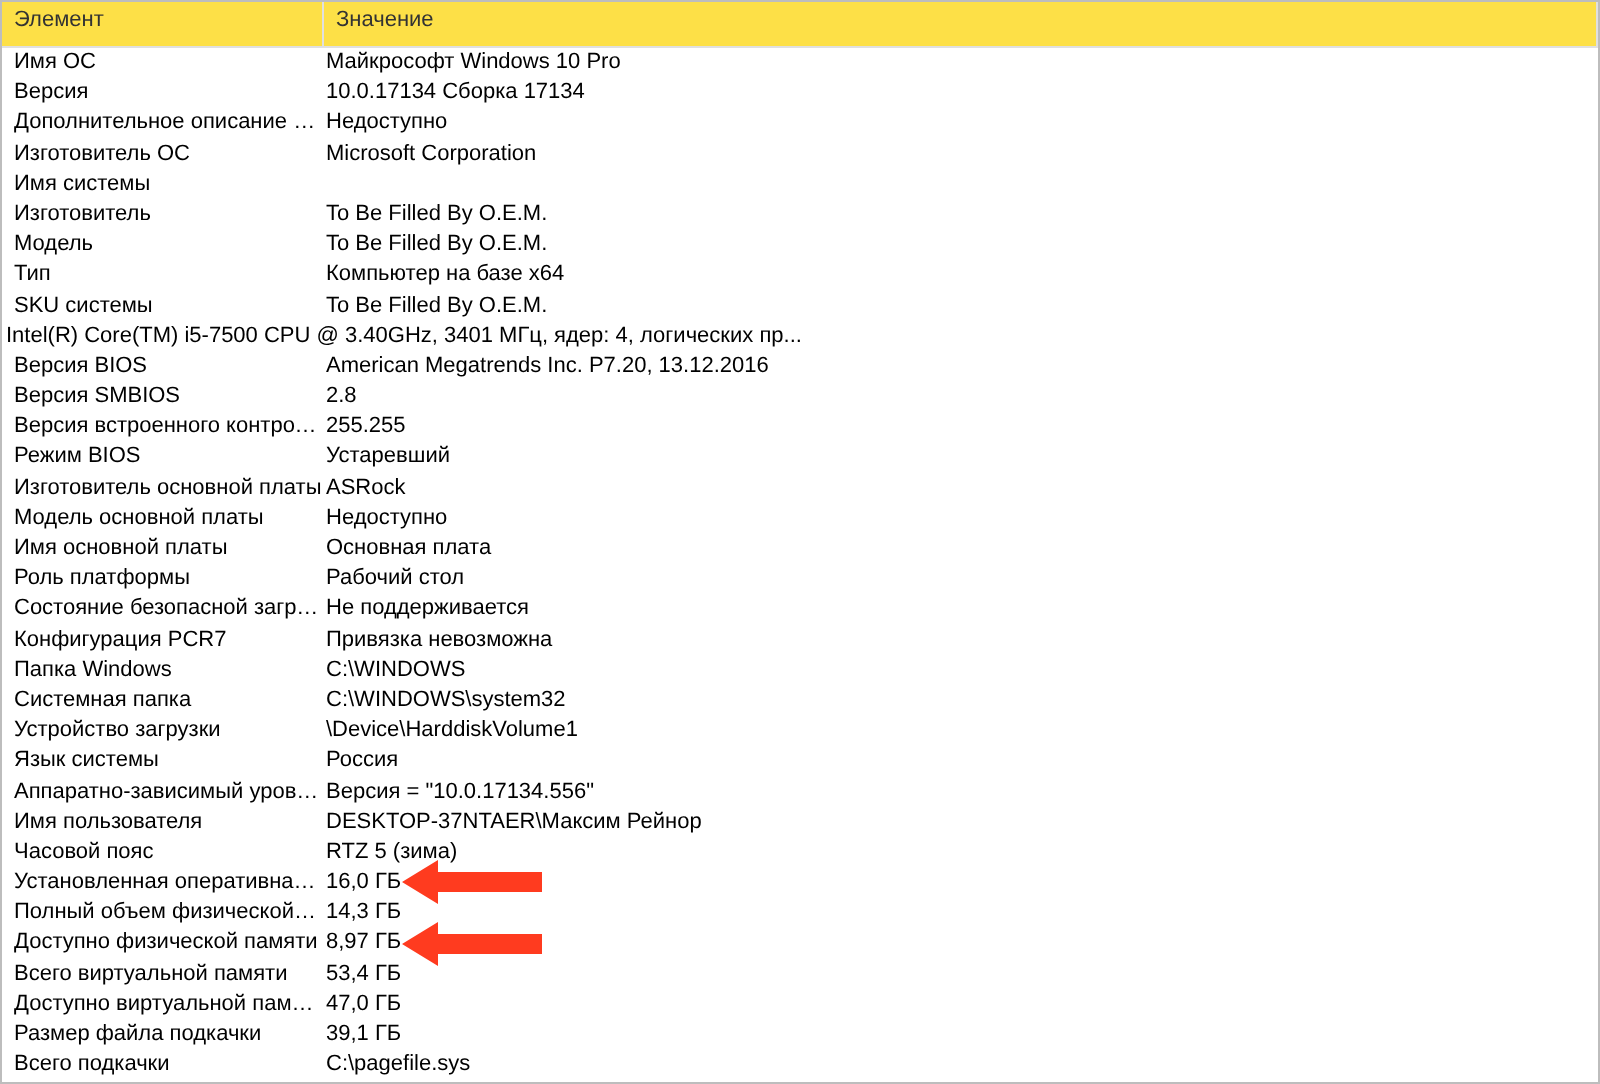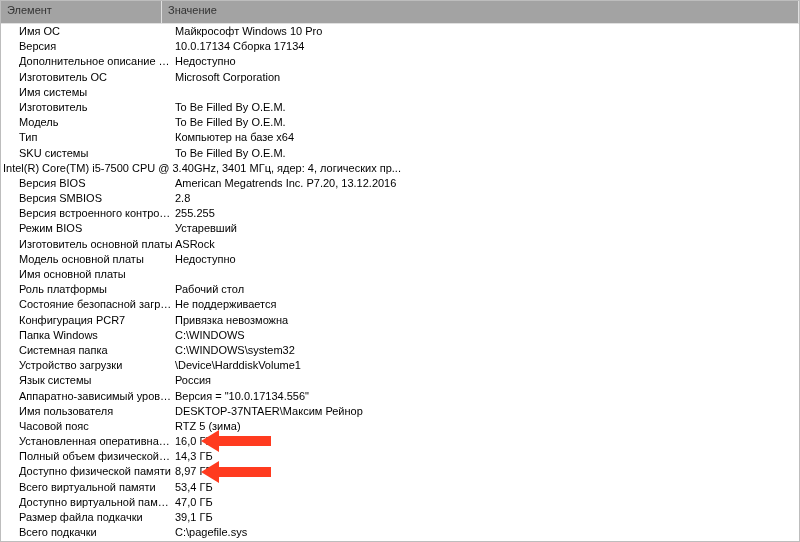--- a/index.html
+++ b/index.html
@@ -1,26 +1,26 @@
 <!DOCTYPE html>
 <html><head>
 <meta charset="utf-8">
 <style>
   html,body{margin:0;padding:0;height:100%;font-family:"Segoe UI",Tahoma,sans-serif;font-size:11px;color:#000;background:#fff;-webkit-font-smoothing:antialiased}
   .window{display:flex;flex-direction:column;height:542px;width:800px;border:1px solid #bdbdbd;box-sizing:border-box;position:relative}
-  .header{display:flex;height:22px;background:#a3a3a3;border-bottom:1px solid #e0e0e0}
+  .header{display:flex;height:22px;background:#fde047;border-bottom:1px solid #e0e0e0}
   .hcell{border-right:1px solid #e0e0e0;padding:3px 6px;color:#333}
   .hcell.el{width:148px}
   .hcell.va{flex:1}
   .body{flex:1;overflow:hidden;position:relative}
   .rows{position:absolute;inset:0;overflow-y:auto}
   .rows::-webkit-scrollbar{width:16px;background:#f1f1f1;border-left:1px solid #e0e0e0}
   .rows::-webkit-scrollbar-thumb{background:#c1c1c1}
   .row{display:flex;height:15.2px;line-height:15.2px}
-  .row .k{width:154px;padding-left:18px;white-space:nowrap;overflow:hidden;text-overflow:ellipsis}
+  .row .k{width:154px;padding-left:6px;white-space:nowrap;overflow:hidden;text-overflow:ellipsis}
   .row .v{flex:1;padding-left:2px;white-space:nowrap;overflow:hidden;text-overflow:ellipsis}
   
   .arrow{position:absolute;left:200px;z-index:5}
   .arrow svg{display:block}
 </style>
 </head>
 <body>
 
 <div class="window">
   <div class="header">
@@ -86,20 +86,21 @@
         <div class="row">
           <div class="k">Изготовитель основной платы</div>
           <div class="v">ASRock</div>
         </div>
         <div class="row">
           <div class="k">Модель основной платы</div>
           <div class="v">Недоступно</div>
         </div>
         <div class="row">
           <div class="k">Имя основной платы</div>
+          <div class="v">Основная плата</div>
         </div>
         <div class="row">
           <div class="k">Роль платформы</div>
           <div class="v">Рабочий стол</div>
         </div>
         <div class="row">
           <div class="k">Состояние безопасной загруз...</div>
           <div class="v">Не поддерживается</div>
         </div>
         <div class="row">

